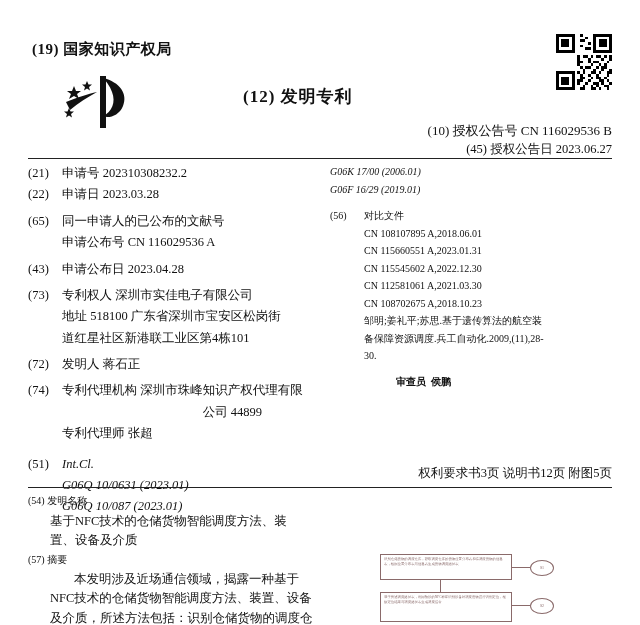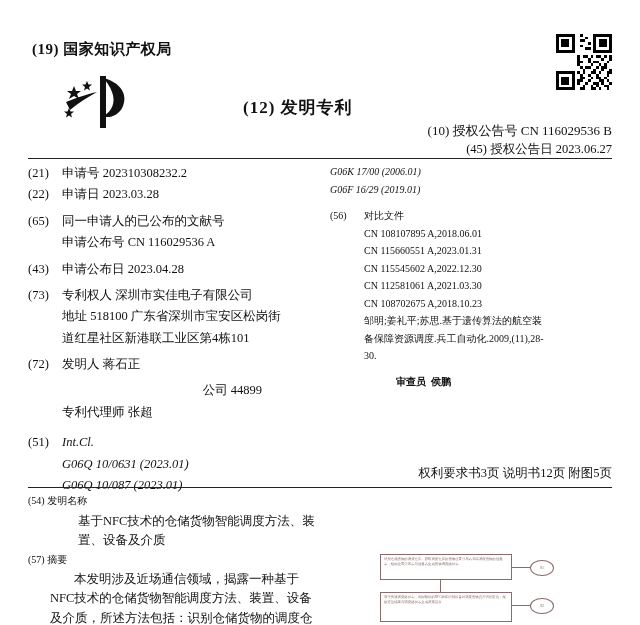--- a/index.html
+++ b/index.html
@@ -34,21 +34,20 @@
   .office-line .paren {
     font-weight: bold;
   }
   .patent-type {
     position: absolute;
     left: 243px;
     top: 85px;
     font-size: 17px;
     font-weight: bold;
     letter-spacing: 1px;
-    margin-top: 11px;
   }
   
   .logo {
     position: absolute;
     left: 60px;
     top: 72px;
     width: 72px;
     height: 62px;
   }
   
@@ -139,21 +138,20 @@
   }
   #title-54 { top: 494px; }
   #title-57 { top: 553px; }
   .body-54 {
     position: absolute;
     left: 50px;
     top: 512px;
     width: 270px;
     font-size: 12.5px;
     line-height: 1.55;
-    margin-left: 28px;
   }
   .body-57 {
     position: absolute;
     left: 50px;
     top: 570px;
     width: 272px;
     font-size: 12.5px;
     line-height: 1.55;
     text-indent: 0;
   }
@@ -358,20 +356,23 @@
     </div>
 
     <div class="spacer-4"></div>
 
     <div class="fld">
       <span class="tag">(72)</span><span>发明人</span>&nbsp;<span>蒋石正</span>
     </div>
 
     <div class="spacer-4"></div>
 
+    <div class="fld">
+      <span class="tag">(74)</span><span>专利代理机构</span>&nbsp;<span>深圳市珠峰知识产权代理有限</span>
+    </div>
     <div class="fld" style="text-align:right; padding-right:54px;">
       <span>公司  44899</span>
     </div>
     <div class="fld indent-1">
       <span>专利代理师</span>&nbsp;<span>张超</span>
     </div>
 
     <div class="spacer-8"></div>
 
     <div class="fld">

